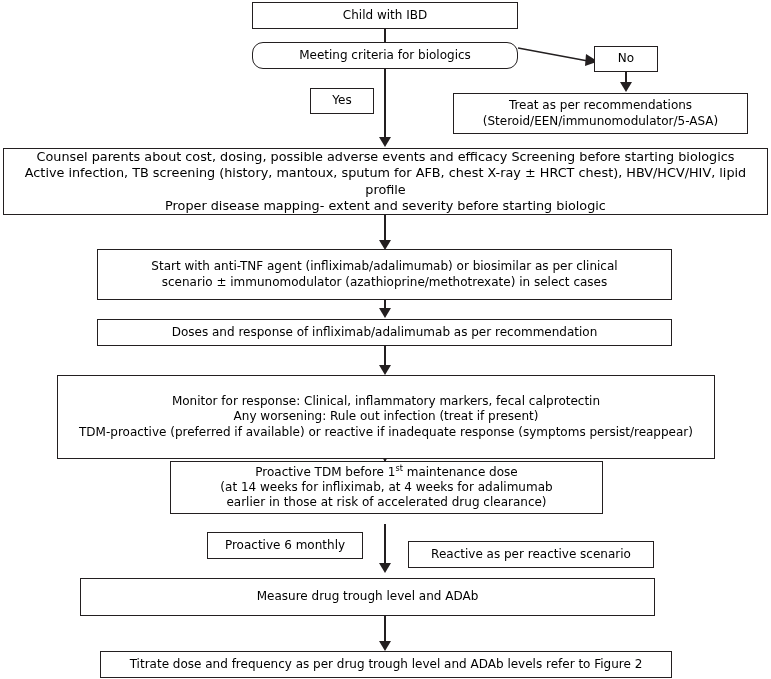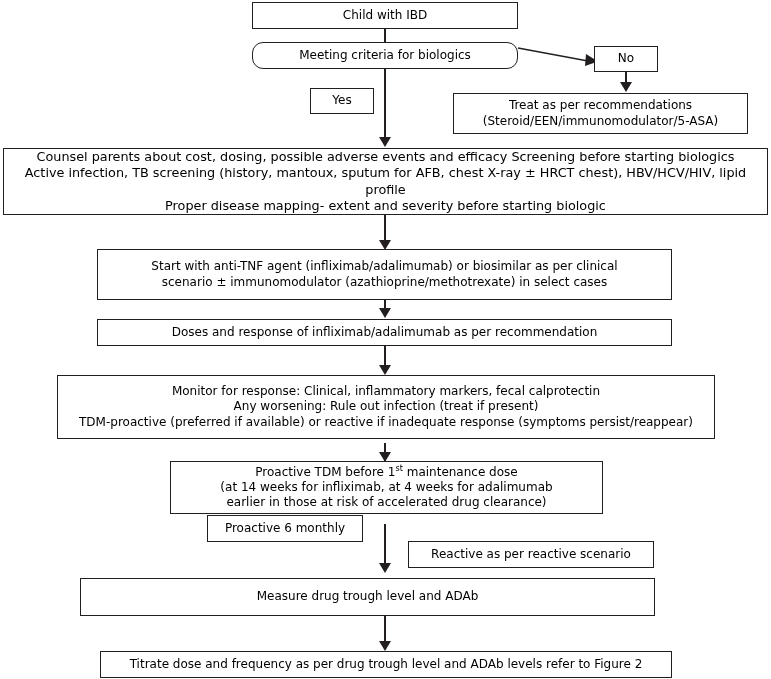--- a/index.html
+++ b/index.html
@@ -116,39 +116,39 @@
   <div class="vline" style="left:384px; top:292px; height:18px;"></div>
   <div class="arrowhead-down" style="left:379px; top:308px;"></div>
 
   <div class="node fs13" style="left:97px; top:319px; width:575px; height:27px;">
     <span class="txt">Doses and response of infliximab/adalimumab as per recommendation</span>
   </div>
 
   <div class="vline" style="left:384px; top:346px; height:21px;"></div>
   <div class="arrowhead-down" style="left:379px; top:365px;"></div>
 
-  <div class="node fs13" style="left:57px; top:375px; width:658px; height:64px; flex-direction:column;">
+  <div class="node fs13" style="left:57px; top:375px; width:658px; height:84px; flex-direction:column;">
     <span class="txt">Monitor for response: Clinical, inflammatory markers, fecal calprotectin</span>
     <span class="txt">Any worsening: Rule out infection (treat if present)</span>
     <span class="txt">TDM-proactive (preferred if available) or reactive if inadequate response (symptoms persist/reappear)</span>
   </div>
 
   <div class="vline" style="left:384px; top:443px; height:20px;"></div>
   <div class="arrowhead-down" style="left:379px; top:452px;"></div>
 
   <div class="node fs13" style="left:170px; top:461px; width:433px; height:53px; flex-direction:column;">
     <span class="txt"><span>Proactive TDM before 1</span><sup>st</sup><span> maintenance dose</span></span>
     <span class="txt">(at 14 weeks  for infliximab, at 4 weeks for adalimumab</span>
     <span class="txt">earlier in those at risk of accelerated drug clearance)</span>
   </div>
 
   <div class="vline" style="left:384px; top:524px; height:43px;"></div>
   <div class="arrowhead-down" style="left:379px; top:563px;"></div>
 
-  <div class="node fs13" style="left:207px; top:515px; width:156px; height:27px;">
+  <div class="node fs13" style="left:207px; top:532px; width:156px; height:27px;">
     <span class="txt">Proactive 6 monthly</span>
   </div>
 
   <div class="node fs13" style="left:408px; top:541px; width:246px; height:27px;">
     <span class="txt">Reactive as per reactive scenario</span>
   </div>
 
   <div class="node fs13" style="left:80px; top:578px; width:575px; height:38px;">
     <span class="txt">Measure drug trough  level and ADAb</span>
   </div>

